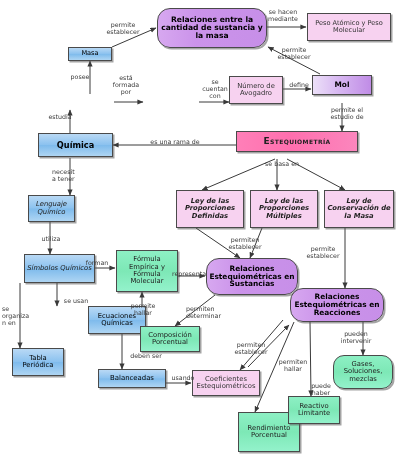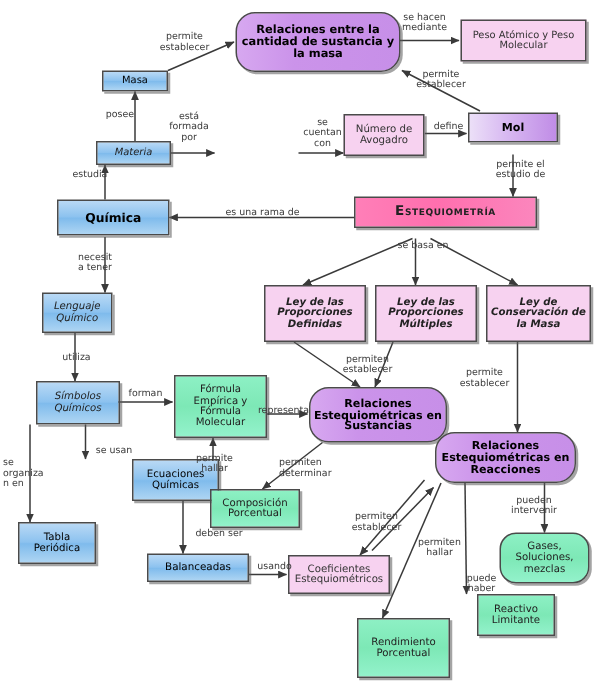--- a/index.html
+++ b/index.html
@@ -105,23 +105,20 @@
   </div>
 
   <div class="node pink" style="left:307px;top:13px;width:84px;height:28px;font-size:6.6px;">
     <span>Peso Atómico y Peso Molecular</span>
   </div>
 
   <div class="node blue" style="left:68px;top:47px;width:44px;height:14px;font-size:6.6px;">
     <span>Masa</span>
   </div>
 
-  <div class="node blue-i" style="left:64px;top:94px;width:50px;height:16px;font-size:6.6px;">
-    <span>Materia</span>
-  </div>
 
 
   <div class="node pink" style="left:229px;top:76px;width:54px;height:28px;font-size:6.8px;">
     <span>Número de Avogadro</span>
   </div>
 
   <div class="node purple-g" style="left:312px;top:75px;width:60px;height:20px;font-size:7.4px;">
     <span>Mol</span>
   </div>
 
@@ -142,21 +139,21 @@
   </div>
 
   <div class="node pink-i" style="left:234px;top:190px;width:68px;height:38px;font-size:6.8px;">
     <span>Ley de las Proporciones Múltiples</span>
   </div>
 
   <div class="node pink-i" style="left:308px;top:190px;width:70px;height:38px;font-size:6.8px;">
     <span>Ley de Conservación de la Masa</span>
   </div>
 
-  <div class="node blue-i" style="left:24px;top:254px;width:56px;height:29px;font-size:6.8px;text-align:center;">
+  <div class="node blue-i" style="left:24px;top:254px;width:71px;height:29px;font-size:6.8px;text-align:center;">
     <span>Símbolos Químicos</span>
   </div>
 
   <div class="node green" style="left:116px;top:250px;width:62px;height:42px;font-size:6.8px;">
     <span>Fórmula Empírica y Fórmula Molecular</span>
   </div>
 
   <div class="node purple" style="left:206px;top:258px;width:92px;height:37px;font-size:7.4px;">
     <span>Relaciones Estequiométricas en Sustancias</span>
   </div>
@@ -186,21 +183,21 @@
   </div>
 
   <div class="node green" style="left:333px;top:355px;width:60px;height:34px;font-size:6.8px;border-radius:11px;">
     <span>Gases, Soluciones, mezclas</span>
   </div>
 
   <div class="node green" style="left:238px;top:412px;width:62px;height:40px;font-size:6.8px;">
     <span>Rendimiento Porcentual</span>
   </div>
 
-  <div class="node green" style="left:318px;top:396px;width:52px;height:28px;font-size:6.8px;">
+  <div class="node green" style="left:288px;top:396px;width:52px;height:28px;font-size:6.8px;">
     <span>Reactivo Limitante</span>
   </div>
 
   <div class="lbl" style="left:97px;top:21px;width:52px;">permite
 establecer</div>
   <div class="lbl" style="left:257px;top:8px;width:52px;">se hacen
 mediante</div>
   <div class="lbl" style="left:62px;top:73px;width:36px;">posee</div>
   <div class="lbl" style="left:106px;top:74px;width:40px;">está
 formada

